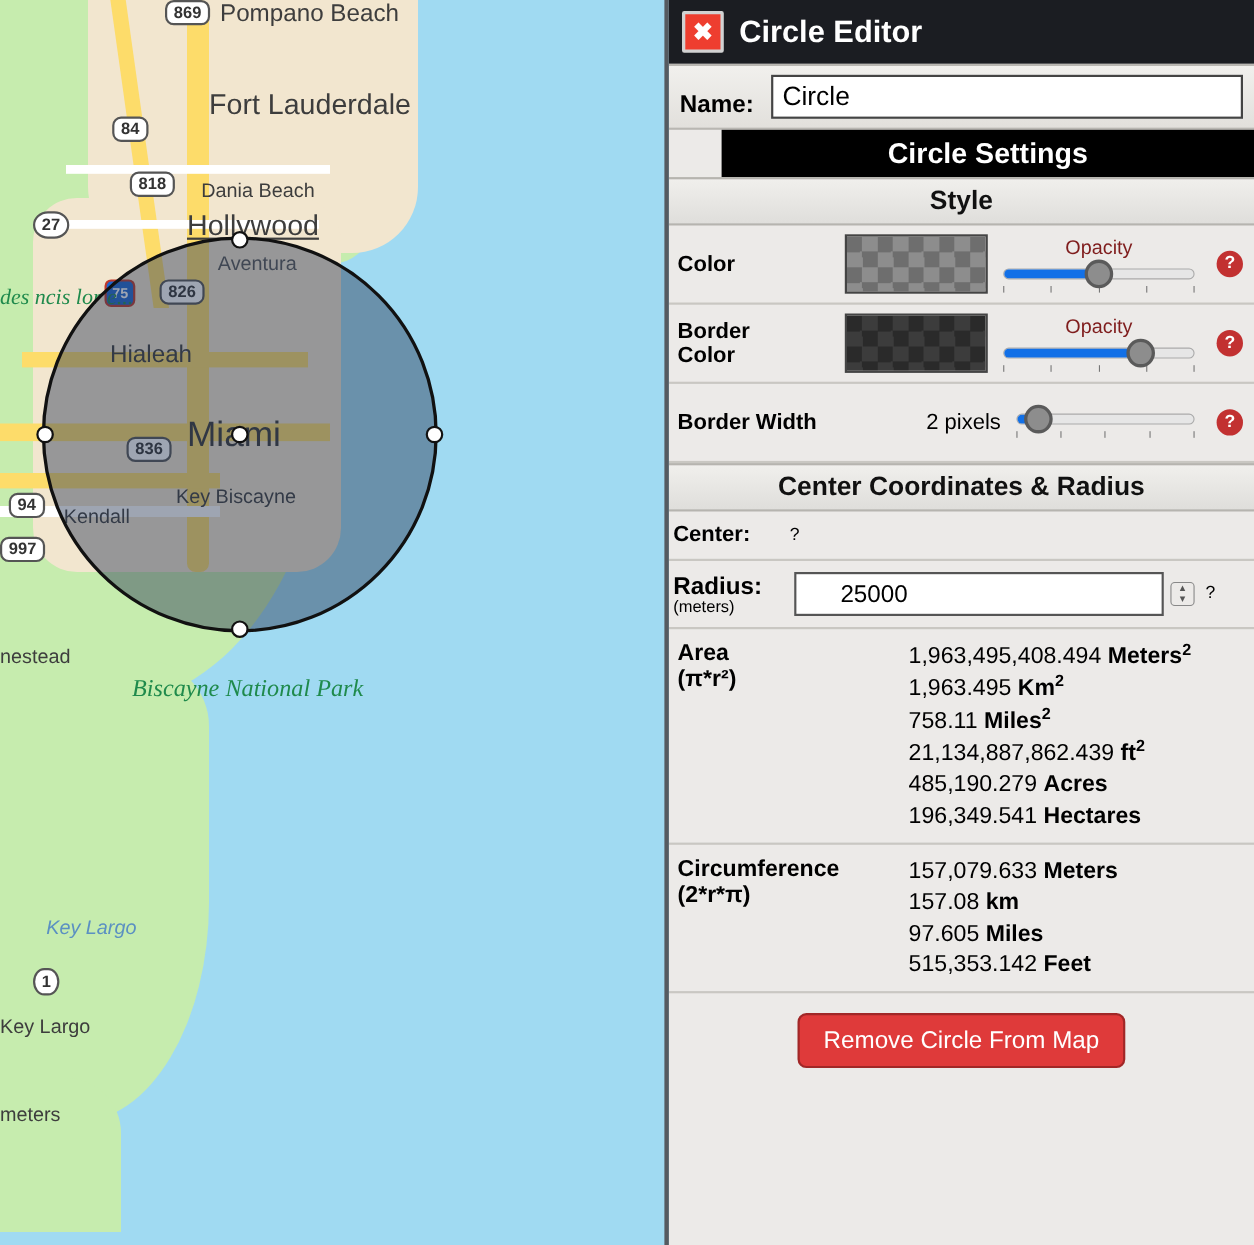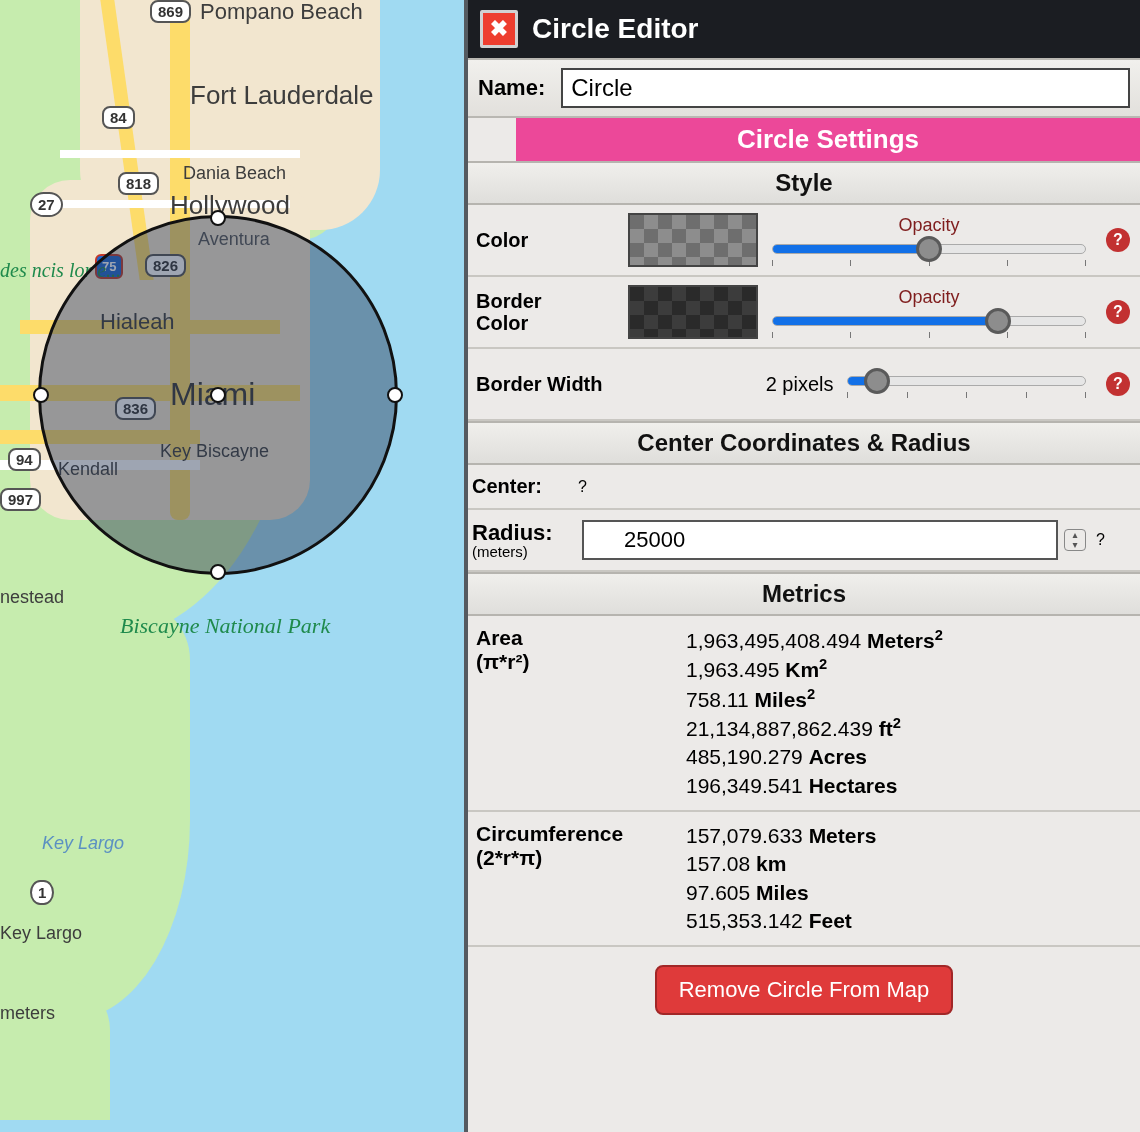--- a/index.html
+++ b/index.html
@@ -7,21 +7,21 @@
     margin: 0;
     font-family: Arial, Helvetica, sans-serif;
     background: #2b2f35;
     width: 1140px;
     height: 1132px;
     overflow: hidden;
     display: flex;
   }
   
   .map-pane {
-    width: 468px;
+    width: 608px;
     height: 100%;
     position: relative;
     background: #a0daf2;
     overflow: hidden;
     border-right: 4px solid #555a60;
   }
   .land { position:absolute; background:#c6ecae; }
   .land.top { top:0; left:0; width:340px; height:240px; border-bottom-right-radius:40px;}
   .land.mid { top:140px; left:0; width:300px; height:500px; border-top-right-radius:80px 120px; border-bottom-right-radius:200px 300px;}
   .land.low { top:600px; left:0; width:190px; height:420px; border-top-right-radius:60px; border-bottom-right-radius:120px 200px;}
@@ -110,38 +110,38 @@
     width:38px; height:38px;
     background:#ee3e2f;
     color:#fff;
     display:flex; align-items:center; justify-content:center;
     border:3px solid #d2d2d2;
     font-size:22px; font-weight:900;
     border-radius:2px;
     cursor:pointer;
   }
   .name-row {
-    display:flex; align-items:center;
+    display:flex; align-items:flex-end;
     gap:16px;
     padding:8px 10px;
     background:linear-gradient(#f1f0ed,#e2e0dc);
     border-top:2px solid #b9b7b2;
     border-bottom:2px solid #b9b7b2;
   }
   .name-row label { font-size:22px; font-weight:700; }
   .name-input {
     flex:1;
     font-size:24px;
     padding:4px 8px;
     border:2px solid #444;
     background:#fff;
     height:40px;
   }
   .section-dark {
-    background:#ec4899;
+    background:#000000;
     color:#fff;
     font-size:26px;
     font-weight:700;
     text-align:center;
     padding:6px 0;
     margin-left:48px;
   }
   .section-light {
     background:linear-gradient(#f0efec,#dfdedb);
     color:#111;
@@ -301,35 +301,35 @@
     <div class="road y h1"></div>
     <div class="road y h2"></div>
     <div class="road y h3"></div>
     <div class="road w a"></div>
     <div class="road w b"></div>
     <div class="road w c"></div>
   </div>
 
   <div class="shield rect" style="top:0px;left:150px;">869</div>
   <div class="shield rect" style="top:106px;left:102px;">84</div>
-  <div class="shield rect" style="top:172px;left:118px;">818</div>
+  <div class="shield rect" style="top:156px;left:118px;">818</div>
   <div class="shield round" style="top:192px;left:30px;">27</div>
   <div class="shield i75" style="top:254px;left:95px;">75</div>
   <div class="shield rect" style="top:254px;left:145px;">826</div>
   <div class="shield rect" style="top:378px;left:115px;margin-top:19px;">836</div>
   <div class="shield rect" style="top:448px;left:8px;">94</div>
   <div class="shield rect" style="top:488px;left:0px;">997</div>
   <div class="shield round" style="top:880px;left:30px;">1</div>
 
   <div class="label med" style="top:0px;left:200px;">Pompano
 Beach</div>
   <div class="label med" style="top:82px;left:190px;font-size:26px;">Fort
 Lauderdale</div>
   <div class="label small" style="top:164px;left:183px;">Dania Beach</div>
-  <div class="label med" style="top:192px;left:170px;font-size:26px;">Hollywood</div>
+  <div class="label med" style="top:192px;left:170px;font-size:26px;text-decoration:underline;">Hollywood</div>
   <div class="label small" style="top:230px;left:198px;color:#555;">Aventura</div>
   <div class="label med" style="top:310px;left:100px;">Hialeah</div>
   <div class="label big" style="top:378px;left:170px;">Miami</div>
   <div class="label small" style="top:442px;left:160px;">Key Biscayne</div>
   <div class="label small" style="top:460px;left:58px;">Kendall</div>
   <div class="label small" style="top:588px;left:0px;">nestead</div>
   <div class="label park" style="top:614px;left:120px;">Biscayne
 National Park</div>
   <div class="label park" style="top:260px;left:0px;font-size:20px;">des
 ncis
@@ -446,21 +446,20 @@
     <div class="num-wrap">
       <input class="num-input" value="25000" style="">
       <div class="spin">
         <div>▴</div>
         <div>▾</div>
       </div>
     </div>
     <div class="help">?</div>
   </div>
 
-  <div class="section-light">Metrics</div>
 
   <div class="metric-row">
     <div class="ml" style="white-space:pre-line;">Area
 (π*r²)</div>
     <div class="mv" id="area-values">
         <div>1,963,495,408.494 <b>Meters<sup>2</sup></b></div>
         <div>1,963.495 <b>Km<sup>2</sup></b></div>
         <div>758.11 <b>Miles<sup>2</sup></b></div>
         <div>21,134,887,862.439 <b>ft<sup>2</sup></b></div>
         <div>485,190.279 <b>Acres</b></div>

